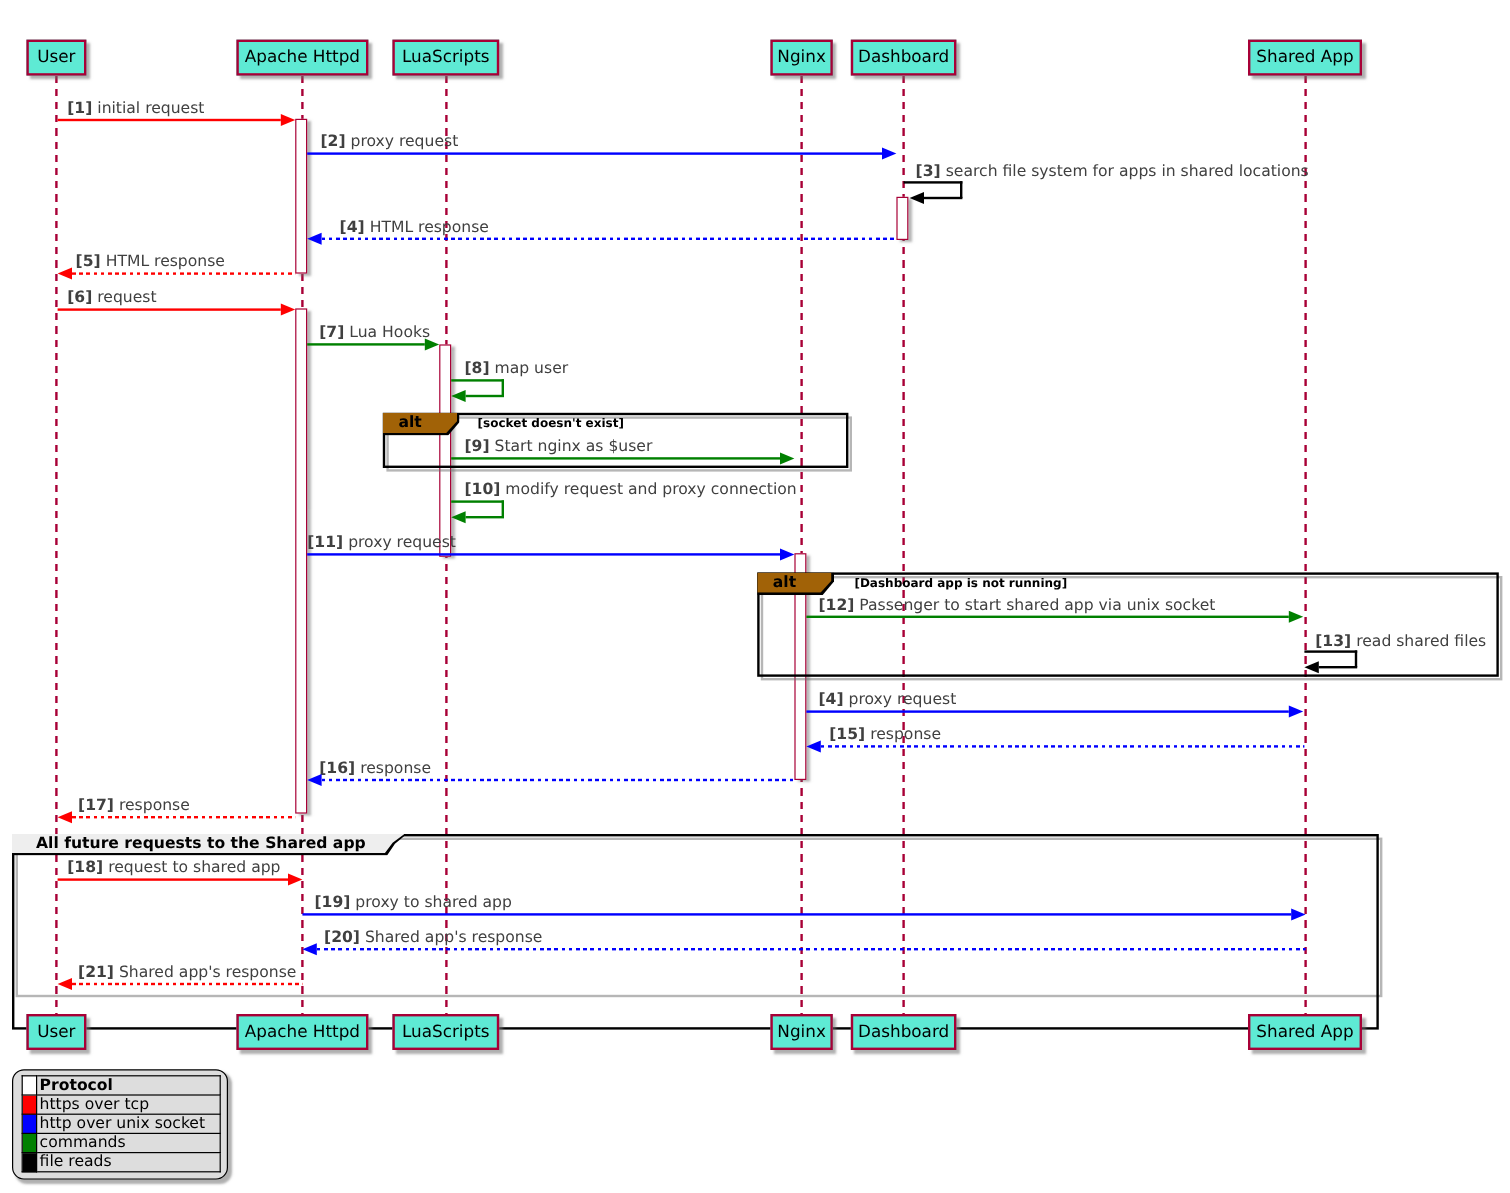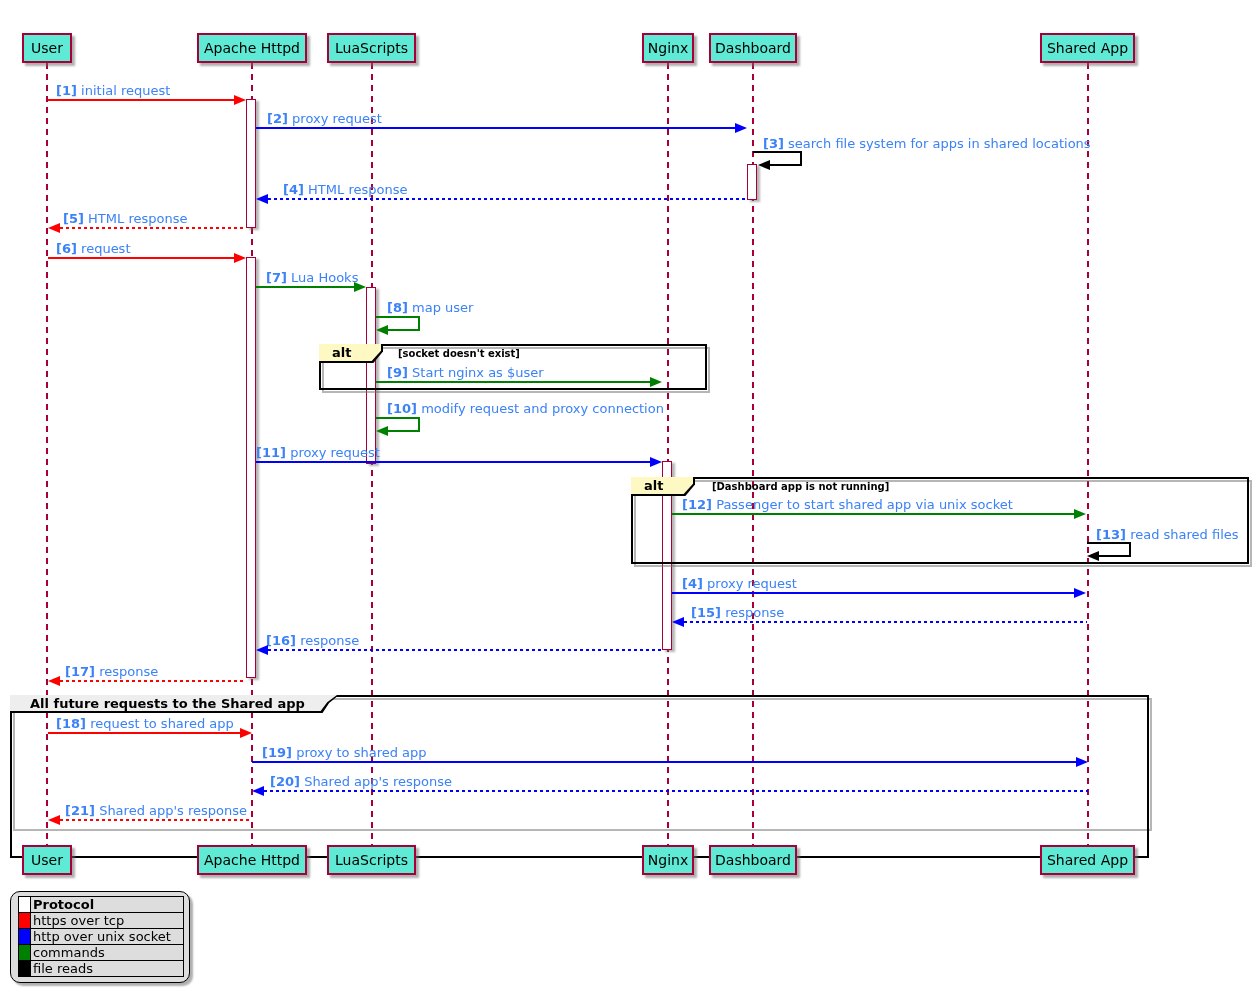--- a/index.html
+++ b/index.html
@@ -19,28 +19,28 @@
        box-sizing:border-box;box-shadow:3px 2px 2px rgba(110,110,110,.5);}
   
   .cr{color:#FF0000;}.cb{color:#0000FF;}.cg{color:#008000;}.ck{color:#000000;}
   .ln{position:absolute;height:2px;background:currentColor;}
   .dl{position:absolute;height:2px;
       background:repeating-linear-gradient(90deg,currentColor 0 3px,transparent 3px 6px);}
   .vl{position:absolute;width:2px;background:currentColor;}
   .ah{position:absolute;width:0;height:0;border-top:5px solid transparent;border-bottom:5px solid transparent;}
   .ah.r{border-left:12px solid currentColor;}
   .ah.l{border-right:12px solid currentColor;}
-  .ml{position:absolute;white-space:nowrap;color:#3b82f6;font-size:13px;}
+  .ml{position:absolute;white-space:nowrap;color:#404040;font-size:13px;}
   .mnum{font-weight:bold;}
   
   .fshadow{position:absolute;border:2px solid rgba(110,110,110,.5);box-sizing:border-box;}
   .frame{position:absolute;border:2px solid #000;box-sizing:border-box;}
   .tabk{position:absolute;left:-2px;top:-2px;background:#000;
         clip-path:polygon(0 0,100% 0,100% 40%,85% 100%,0 100%);}
-  .tabg{position:absolute;left:-2px;top:-2px;background:#fef9c3;
+  .tabg{position:absolute;left:-2px;top:-2px;background:#a16207;
         clip-path:polygon(0 0,100% 0,100% 40%,85% 100%,0 100%);
         font-weight:bold;display:flex;align-items:center;}
   .gtabk{position:absolute;left:-2px;top:-2px;background:#000;
         clip-path:polygon(0 0,100% 0,97% 45%,95% 100%,0 100%);}
   .gtabg{position:absolute;left:-2px;top:-2px;background:#EEEEEE;
         clip-path:polygon(0 0,100% 0,97% 45%,95% 100%,0 100%);
         font-weight:bold;display:flex;align-items:center;}
   .cond{position:absolute;font-weight:bold;font-size:10px;white-space:nowrap;}
   
   .legend{position:absolute;left:10px;top:891px;width:180px;height:92px;background:#DDDDDD;

